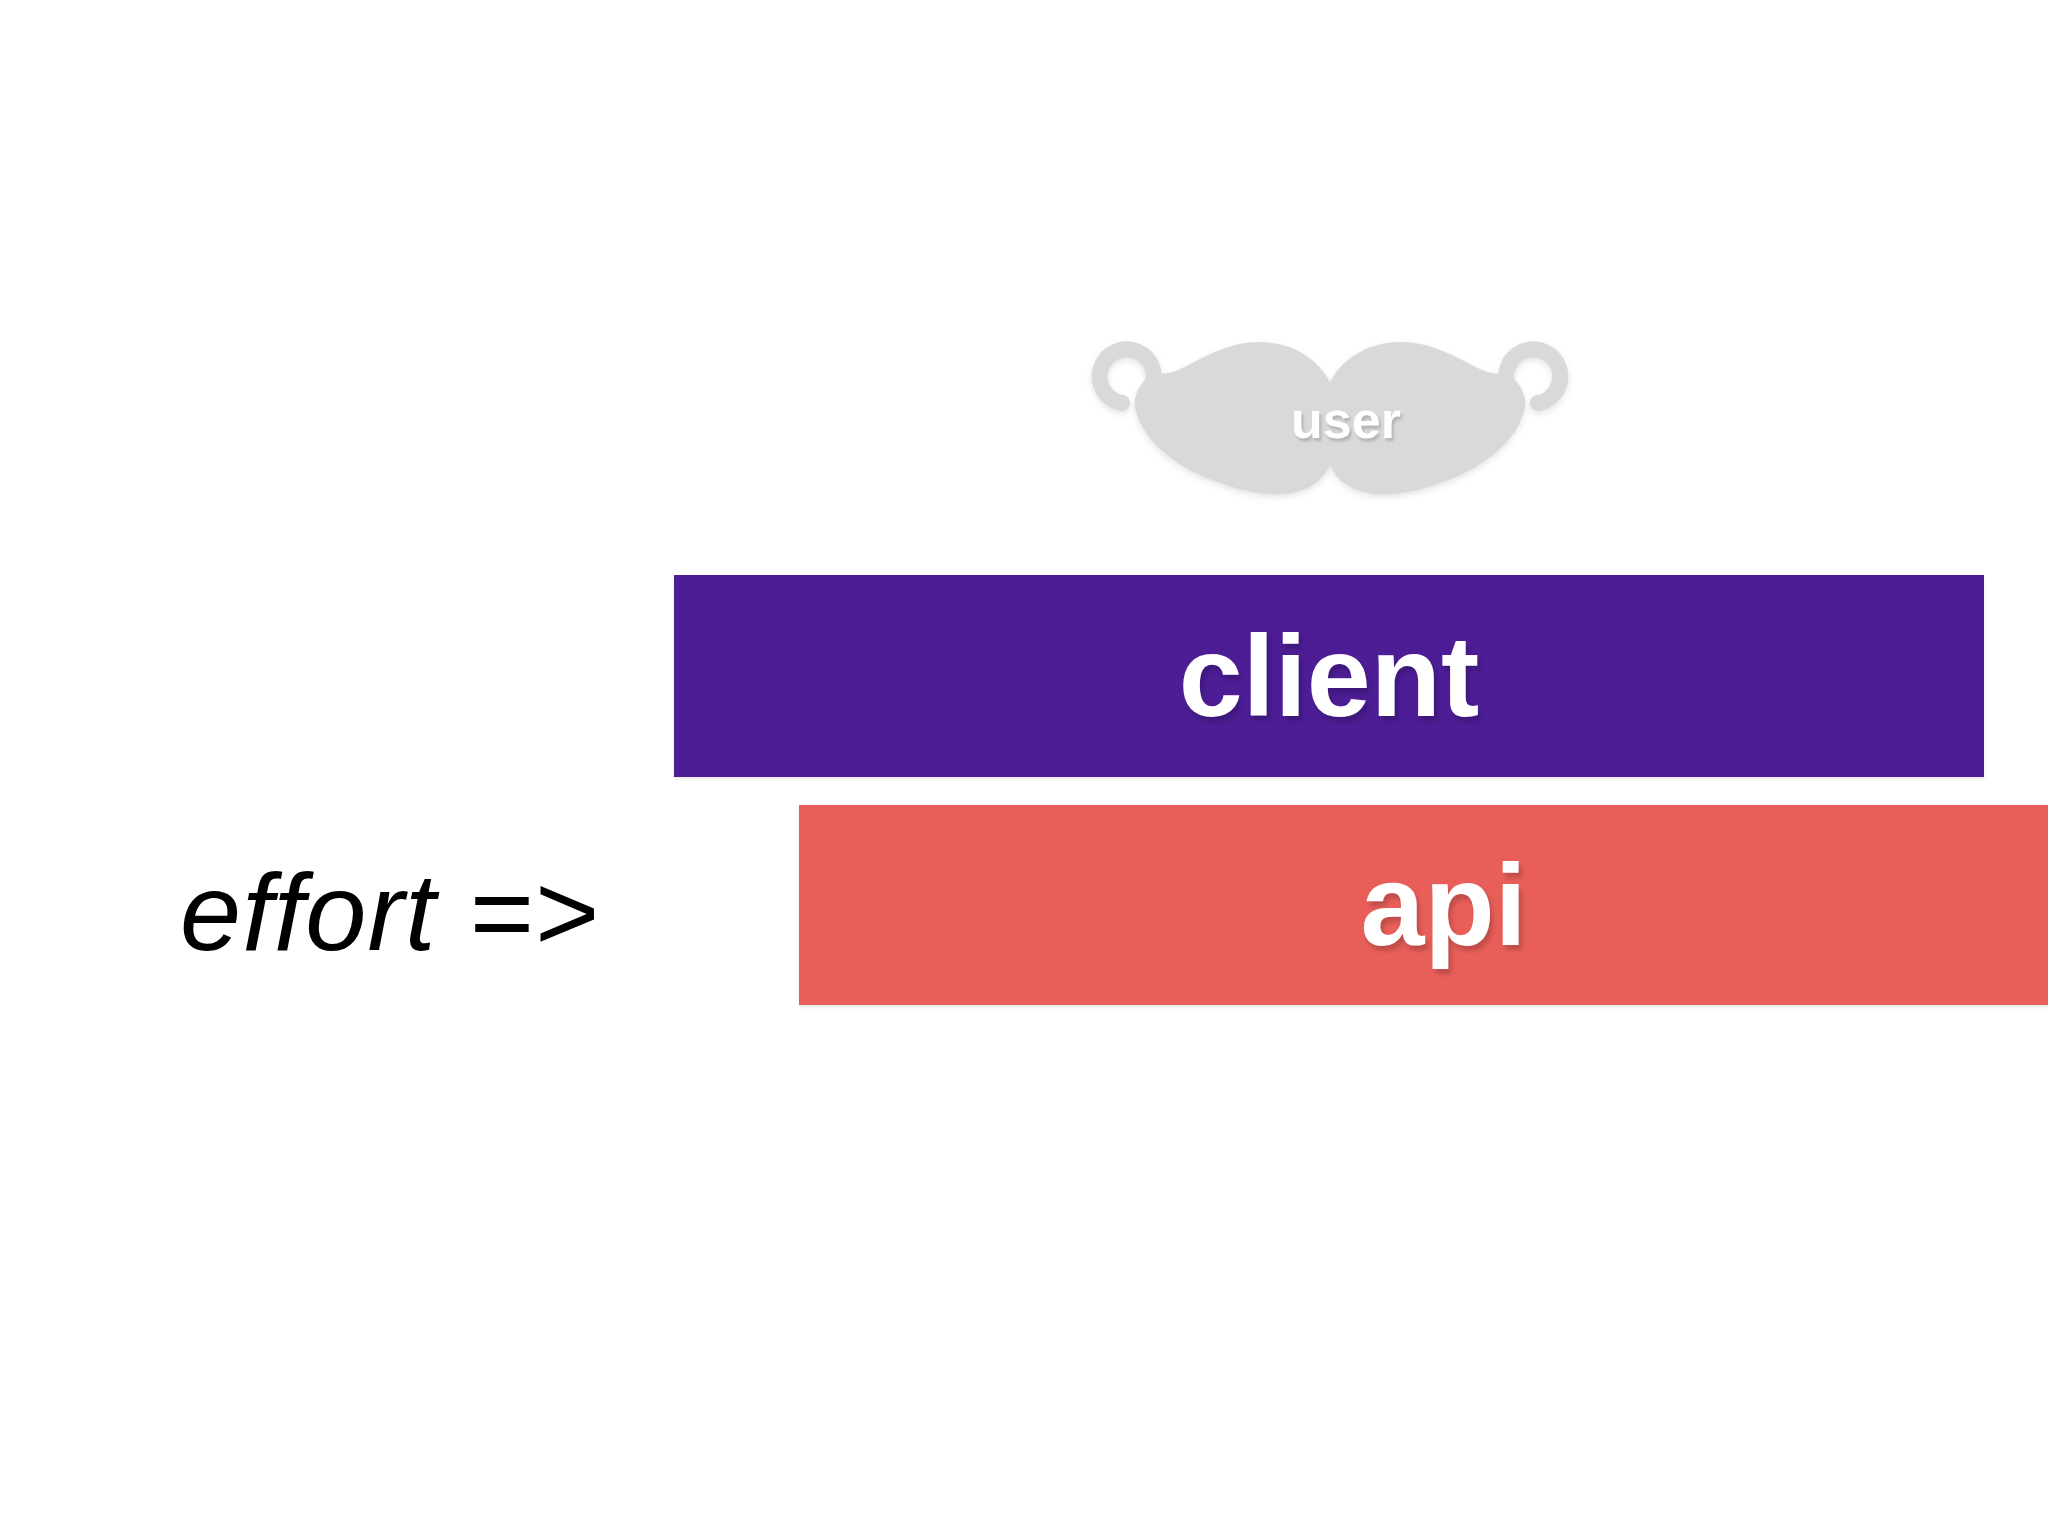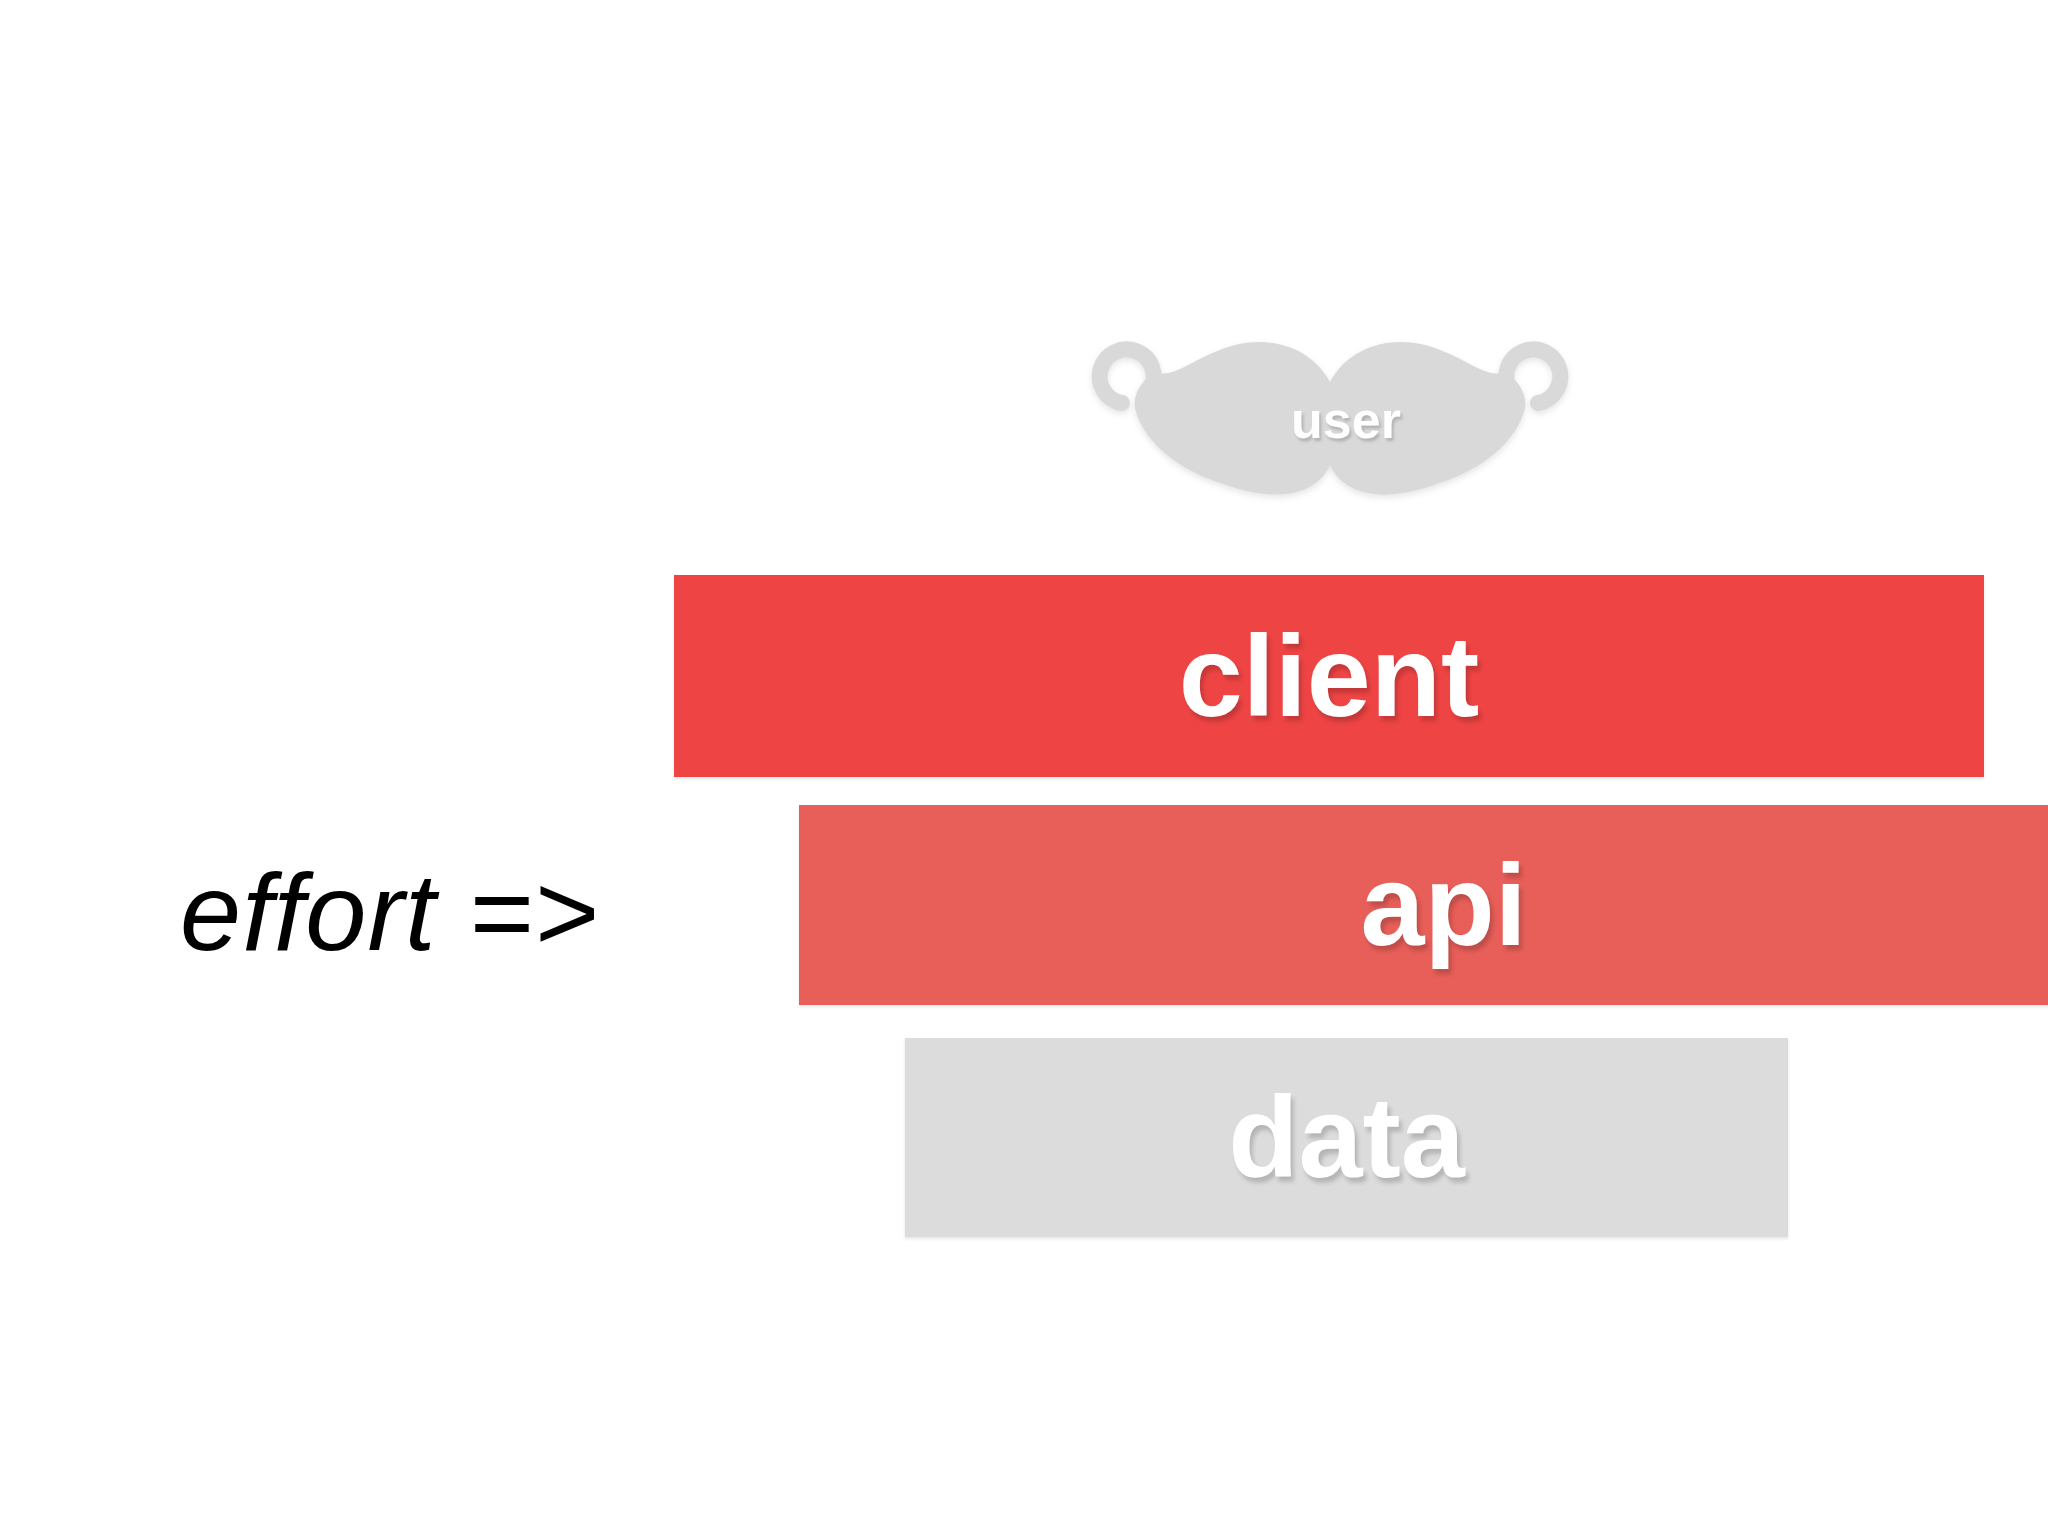--- a/index.html
+++ b/index.html
@@ -70,21 +70,21 @@
     font-weight: bold;
     color: #ffffff;
     text-shadow: 3px 5px 4px rgba(0,0,0,0.18);
     line-height: 1;
   }
   .bar-client {
     left: 674px;
     top: 575px;
     width: 1310px;
     height: 202px;
-    background: #ef4444;
+    background: #4c1d95;
   }
   .bar-api {
     left: 799px;
     top: 805px;
     width: 1289px;
     height: 200px;
     background: #e85e58;
   }
   .bar-data {
     left: 905px;
@@ -121,17 +121,14 @@
   </div>
 
   <div class="bar bar-client">
     <span>client</span>
   </div>
 
   <div class="bar bar-api">
     <span>api</span>
   </div>
 
-  <div class="bar bar-data">
-    <span>data</span>
-  </div>
 
 </div>
 
 </body></html>

